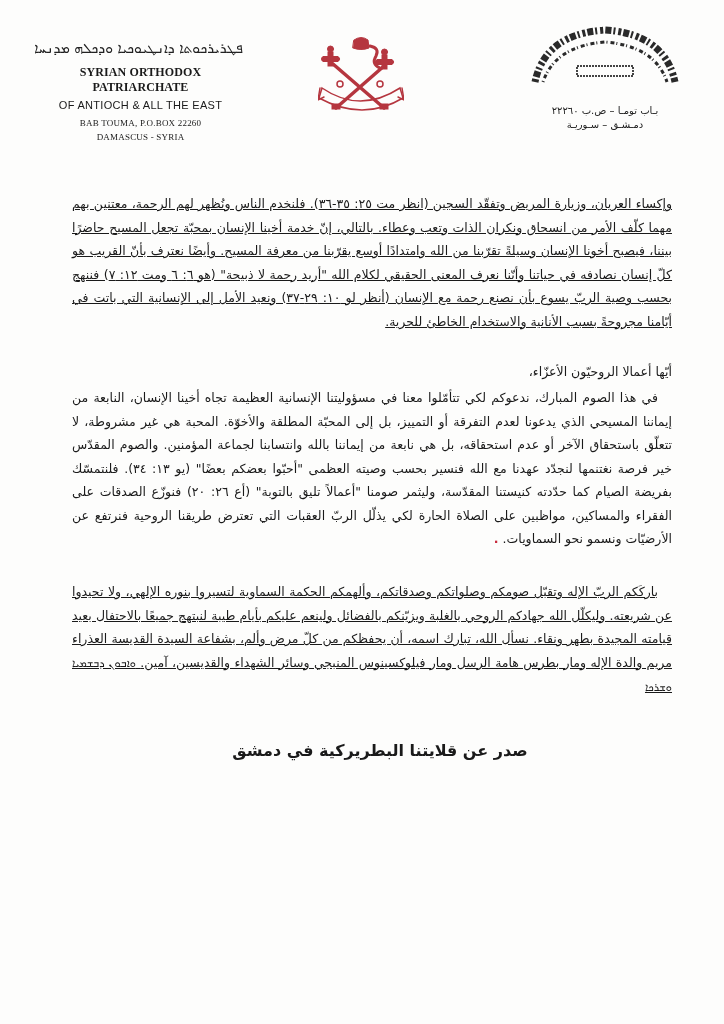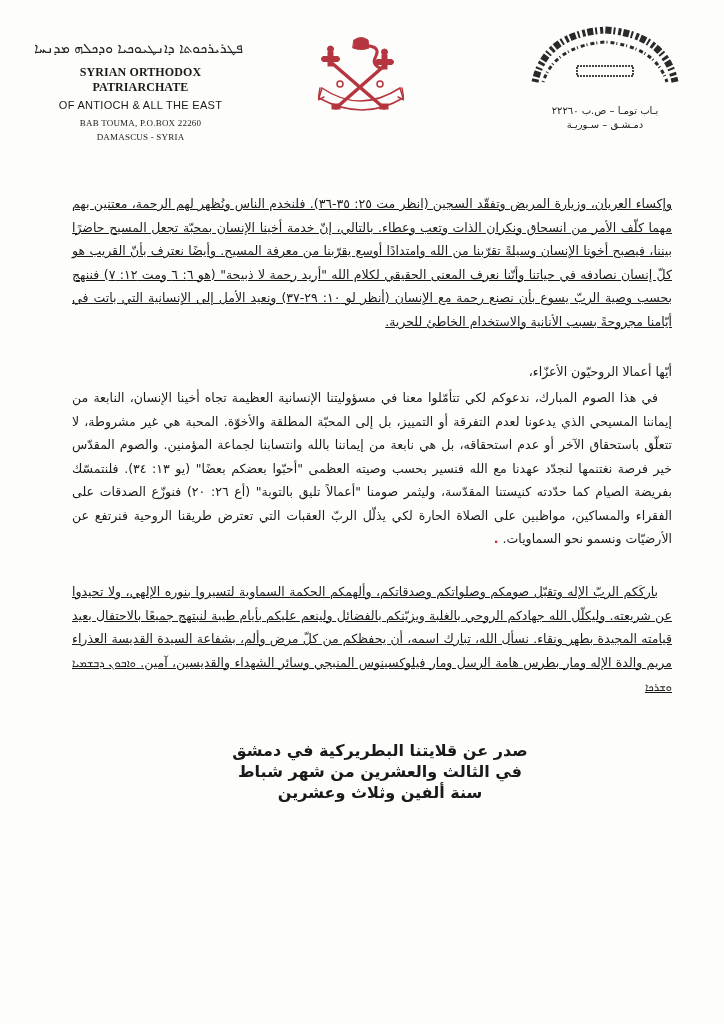--- a/index.html
+++ b/index.html
@@ -127,14 +127,13 @@
 <div class="body-text p3">
   <p class="para indent"><span>في هذا الصوم المبارك، ندعوكم لكي تتأمّلوا معنا في مسؤوليتنا الإنسانية العظيمة تجاه أخينا الإنسان، النابعة من إيماننا المسيحي الذي يدعونا لعدم التفرقة أو التمييز، بل إلى المحبّة المطلقة والأخوّة. المحبة هي غير مشروطة، لا تتعلّق باستحقاق الآخر أو عدم استحقاقه، بل هي نابعة من إيماننا بالله وانتسابنا لجماعة المؤمنين. والصوم المقدّس خير فرصة نغتنمها لنجدّد عهدنا مع الله فنسير بحسب وصيته العظمى "أحبّوا بعضكم بعضًا" (يو ١٣: ٣٤). فلنتمسّك بفريضة الصيام كما حدّدته كنيستنا المقدّسة، وليثمر صومنا "أعمالاً تليق بالتوبة" (أع ٢٦: ٢٠) فنوزّع الصدقات على الفقراء والمساكين، مواظبين على الصلاة الحارة لكي يذلّل الربّ العقبات التي تعترض طريقنا الروحية فنرتفع عن الأرضيّات ونسمو نحو السماويات.</span> <span class="red-dot">.</span></p>
 </div>
 
 <div class="body-text p4">
   <p class="para indent"><span>باركَكم الربّ الإله وتقبّل صومكم وصلواتكم وصدقاتكم، وألهمكم الحكمة السماوية لتسيروا بنوره الإلهي، ولا تحيدوا عن شريعته. وليكلّل الله جهادكم الروحي بالغلبة ويزيّنكم بالفضائل ولينعم عليكم بأيام طيبة لنبتهج جميعًا بالاحتفال بعيد قيامته المجيدة بطهر ونقاء. نسأل الله، تبارك اسمه، أن يحفظكم من كلّ مرض وألم، بشفاعة السيدة القديسة العذراء مريم والدة الإله ومار بطرس هامة الرسل ومار فيلوكسينوس المنبجي وسائر الشهداء والقديسين، آمين.</span> <span class="syriac-inline">ܘܐܒܘܢ ܕܒܫܡܝܐ ܘܫܪܟܐ</span></p>
 </div>
 
 <div class="footer-block">
   <div>صدر عن قلايتنا البطريركية في دمشق</div>
-  <div>في الثالث والعشرين من شهر شباط سنة ألفين وثلاث وعشرين</div>
 </div>
 
 </body></html>

